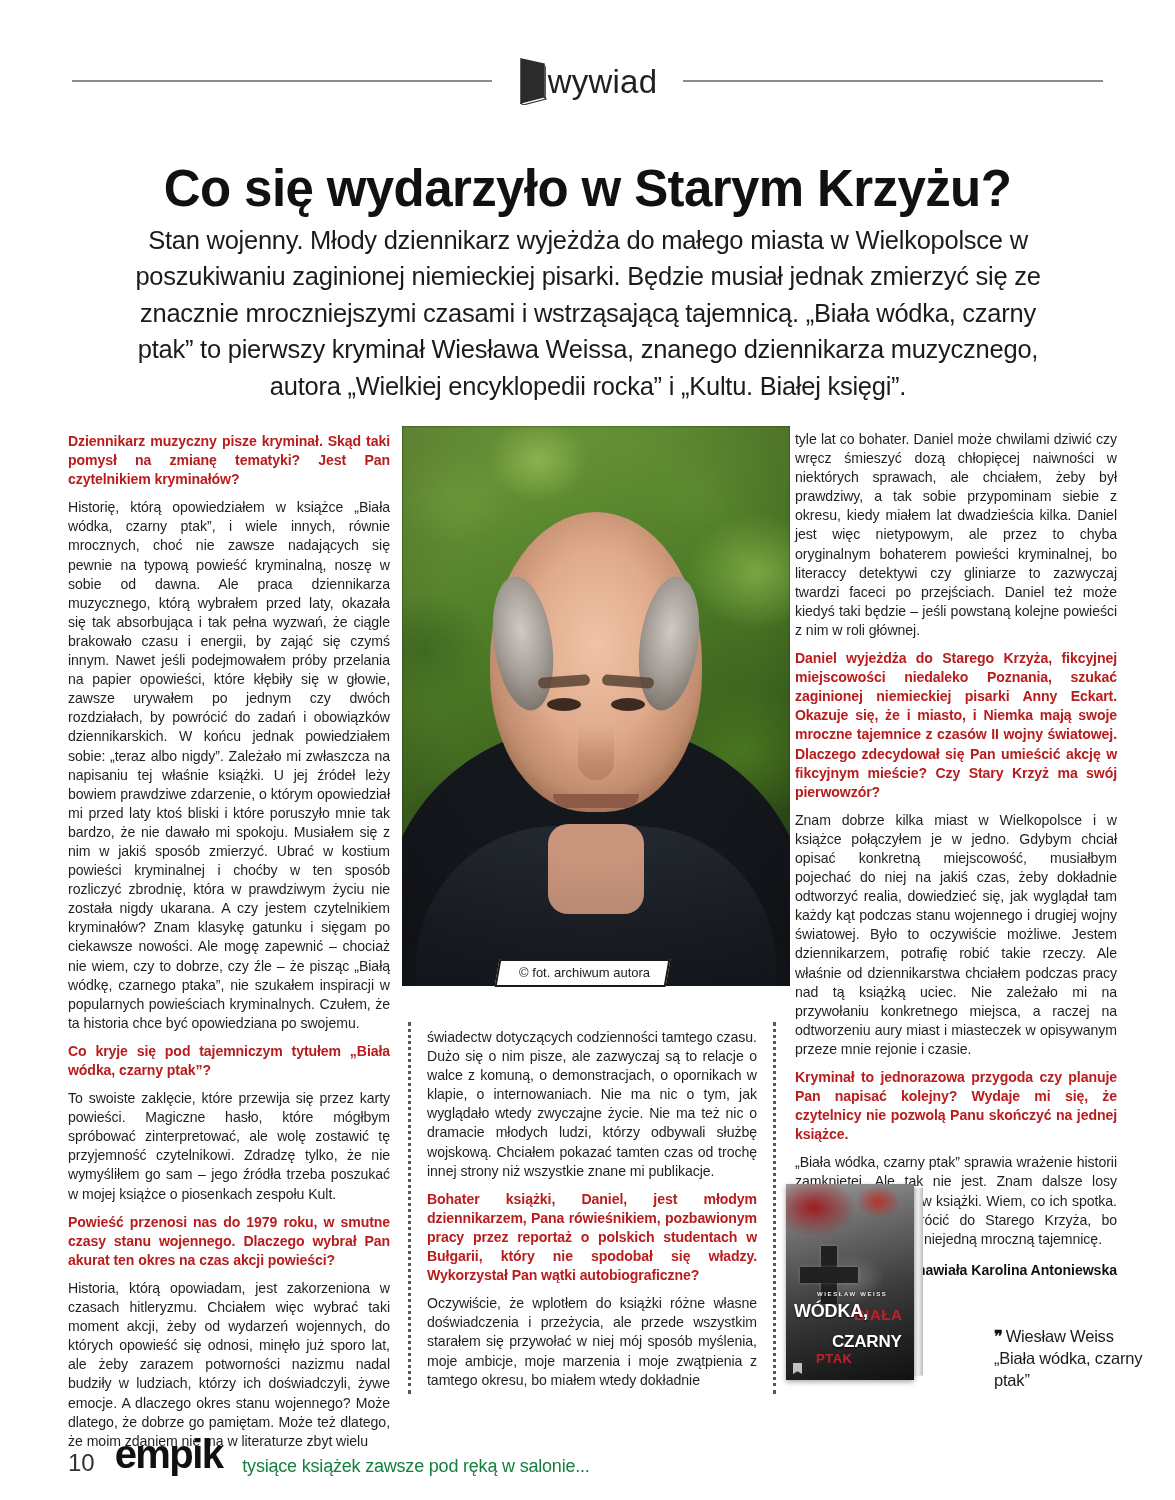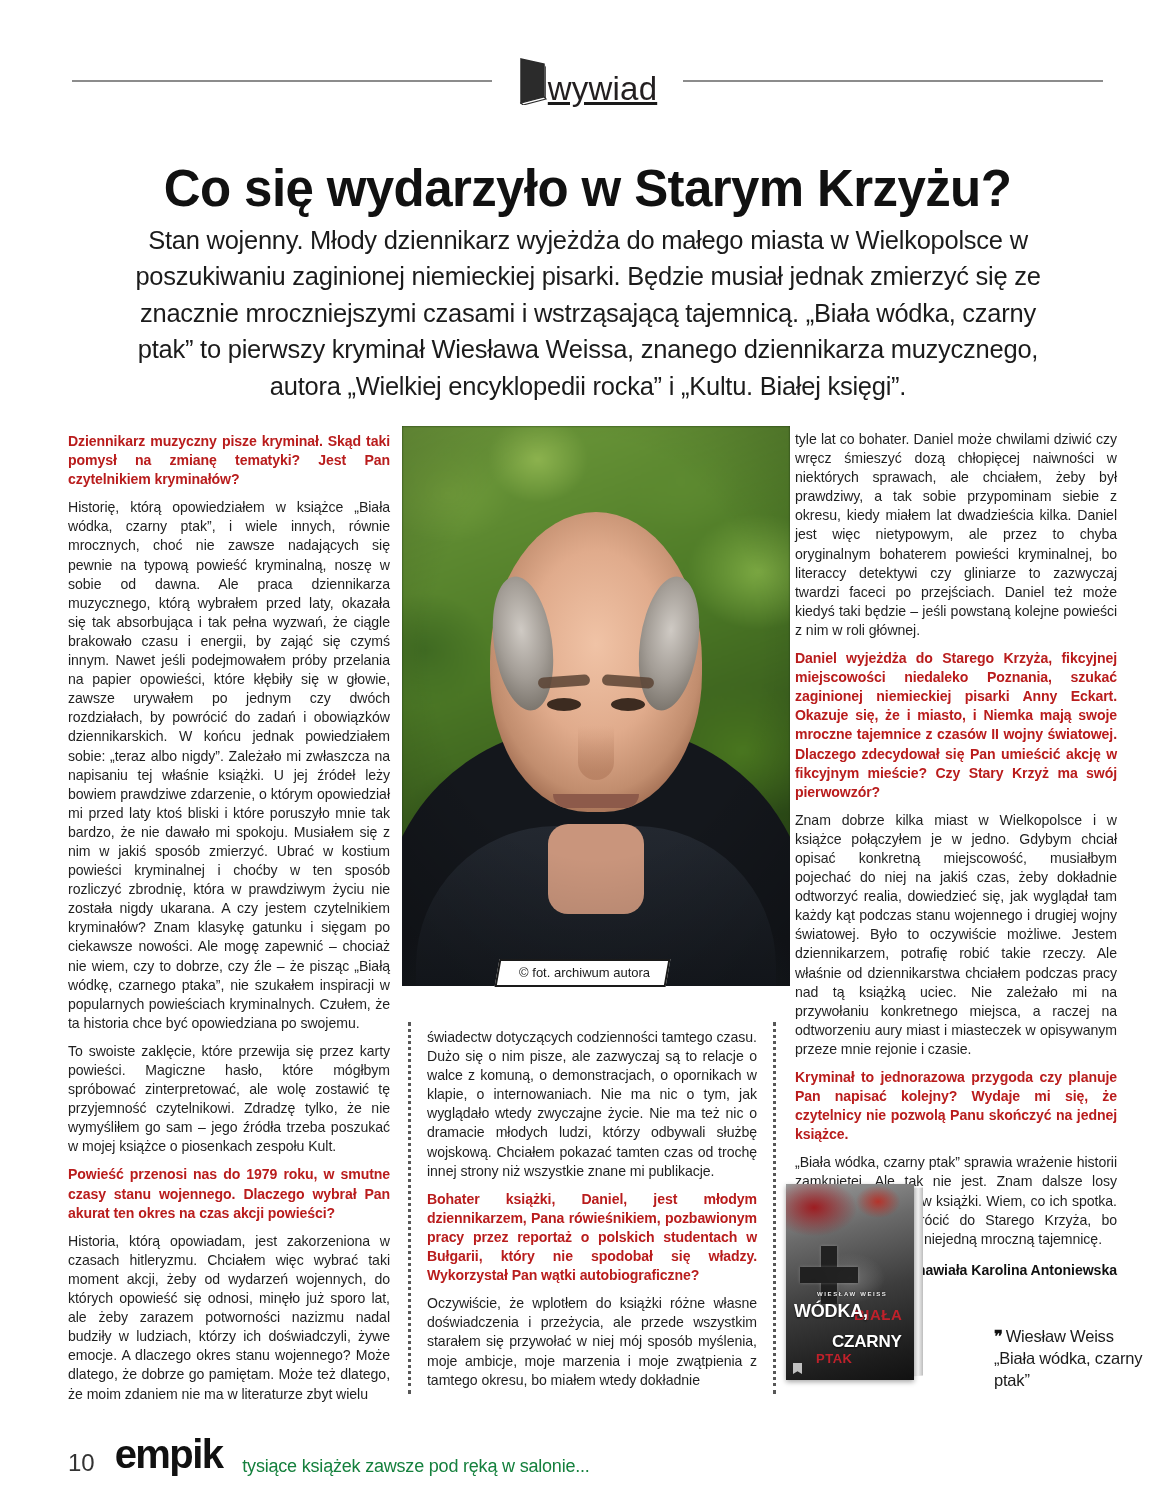--- a/index.html
+++ b/index.html
@@ -34,23 +34,22 @@
     justify-content: center;
     gap: 0;
   }
   .kicker .rule {
     flex: 1 1 auto;
     height: 2px;
     background: #8c8c8c;
   }
   .kicker .mid {
     display: flex;
-    align-items: flex-end;
+    align-items: center;
     padding: 0 26px;
-    text-decoration: underline;
   }
   .book-icon {
     display: block;
     width: 30px;
     height: 48px;
   }
   .kicker-label {
     font-size: 33px;
     font-weight: 400;
     letter-spacing: 0.2px;
@@ -431,20 +430,21 @@
     <div class="rule"></div>
   </div>
 
   <h1 class="headline">Co się wydarzyło w Starym Krzyżu?</h1>
 
   <div class="lead">Stan wojenny. Młody dziennikarz wyjeżdża do małego miasta w Wielkopolsce w poszukiwaniu zaginionej niemieckiej pisarki. Będzie musiał jednak zmierzyć się ze znacznie mroczniejszymi czasami i wstrząsającą tajemnicą. „Biała wódka, czarny ptak” to pierwszy kryminał Wiesława Weissa, znanego dziennikarza muzycznego, autora „Wielkiej encyklopedii rocka” i „Kultu. Białej księgi”.</div>
 
   <div class="col" id="col1">
       <p class="q">Dziennikarz muzyczny pisze kryminał. Skąd taki pomysł na zmianę tematyki? Jest Pan czytelnikiem kryminałów?</p>
       <p>Historię, którą opowiedziałem w książce „Biała wódka, czarny ptak”, i wiele innych, równie mrocznych, choć nie zawsze nadających się pewnie na typową powieść kryminalną, noszę w sobie od dawna. Ale praca dziennikarza muzycznego, którą wybrałem przed laty, okazała się tak absorbująca i tak pełna wyzwań, że ciągle brakowało czasu i energii, by zająć się czymś innym. Nawet jeśli podejmowałem próby przelania na papier opowieści, które kłębiły się w głowie, zawsze urywałem po jednym czy dwóch rozdziałach, by powrócić do zadań i obowiązków dziennikarskich. W końcu jednak powiedziałem sobie: „teraz albo nigdy”. Zależało mi zwłaszcza na napisaniu tej właśnie książki. U jej źródeł leży bowiem prawdziwe zdarzenie, o którym opowiedział mi przed laty ktoś bliski i które poruszyło mnie tak bardzo, że nie dawało mi spokoju. Musiałem się z nim w jakiś sposób zmierzyć. Ubrać w kostium powieści kryminalnej i choćby w ten sposób rozliczyć zbrodnię, która w prawdziwym życiu nie została nigdy ukarana. A czy jestem czytelnikiem kryminałów? Znam klasykę gatunku i sięgam po ciekawsze nowości. Ale mogę zapewnić – chociaż nie wiem, czy to dobrze, czy źle – że pisząc „Białą wódkę, czarnego ptaka”, nie szukałem inspiracji w popularnych powieściach kryminalnych. Czułem, że ta historia chce być opowiedziana po swojemu.</p>
+      <p class="q">Co kryje się pod tajemniczym tytułem „Biała wódka, czarny ptak”?</p>
       <p>To swoiste zaklęcie, które przewija się przez karty powieści. Magiczne hasło, które mógłbym spróbować zinterpretować, ale wolę zostawić tę przyjemność czytelnikowi. Zdradzę tylko, że nie wymyśliłem go sam – jego źródła trzeba poszukać w mojej książce o piosenkach zespołu Kult.</p>
       <p class="q">Powieść przenosi nas do 1979 roku, w smutne czasy stanu wojennego. Dlaczego wybrał Pan akurat ten okres na czas akcji powieści?</p>
       <p>Historia, którą opowiadam, jest zakorzeniona w czasach hitleryzmu. Chciałem więc wybrać taki moment akcji, żeby od wydarzeń wojennych, do których opowieść się odnosi, minęło już sporo lat, ale żeby zarazem potworności nazizmu nadal budziły w ludziach, którzy ich doświadczyli, żywe emocje. A dlaczego okres stanu wojennego? Może dlatego, że dobrze go pamiętam. Może też dlatego, że moim zdaniem nie ma w literaturze zbyt wielu</p>
     </div>
   <div class="col" id="col2">
       <p>świadectw dotyczących codzienności tamtego czasu. Dużo się o nim pisze, ale zazwyczaj są to relacje o walce z komuną, o demonstracjach, o opornikach w klapie, o internowaniach. Nie ma nic o tym, jak wyglądało wtedy zwyczajne życie. Nie ma też nic o dramacie młodych ludzi, którzy odbywali służbę wojskową. Chciałem pokazać tamten czas od trochę innej strony niż wszystkie znane mi publikacje.</p>
       <p class="q">Bohater książki, Daniel, jest młodym dziennikarzem, Pana rówieśnikiem, pozbawionym pracy przez reportaż o polskich studentach w Bułgarii, który nie spodobał się władzy. Wykorzystał Pan wątki autobiograficzne?</p>
       <p>Oczywiście, że wplotłem do książki różne własne doświadczenia i przeżycia, ale przede wszystkim starałem się przywołać w niej mój sposób myślenia, moje ambicje, moje marzenia i moje zwątpienia z tamtego okresu, bo miałem wtedy dokładnie</p>
     </div>
   <div class="col" id="col3">

